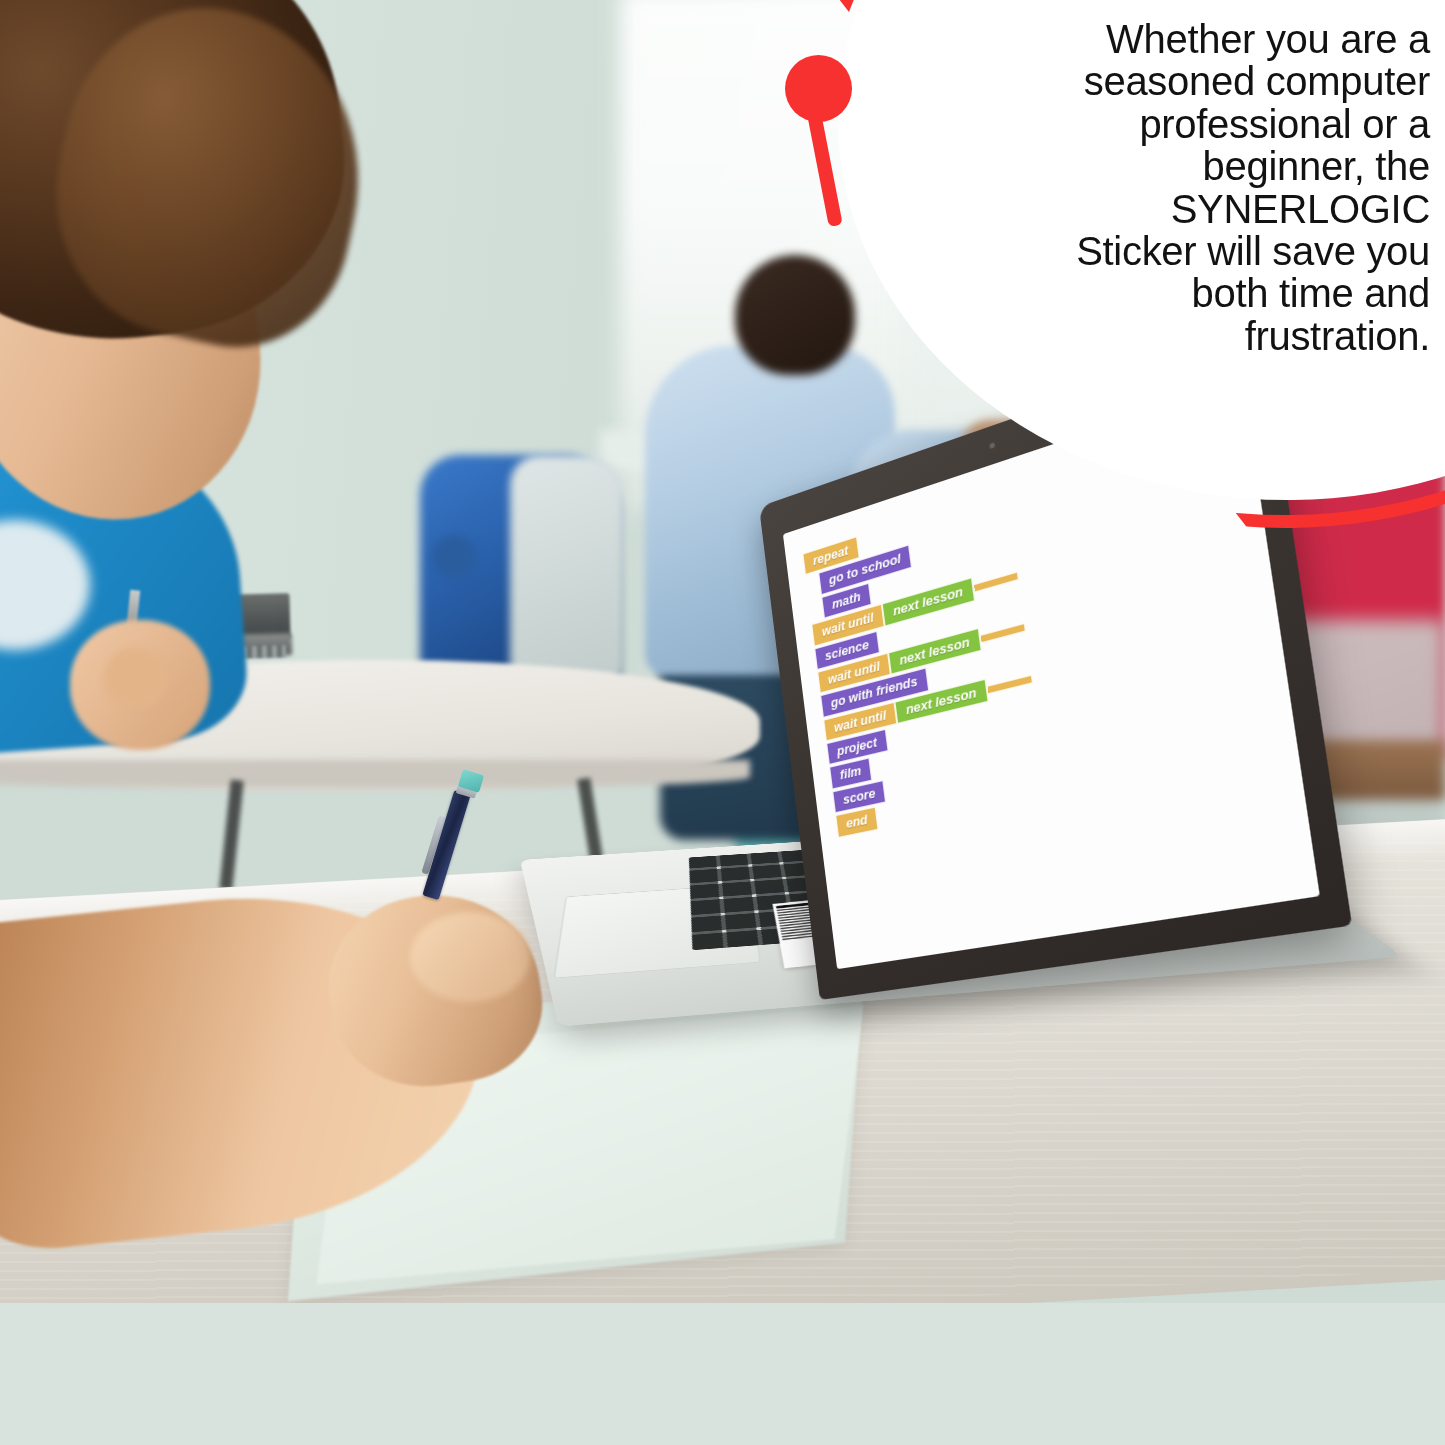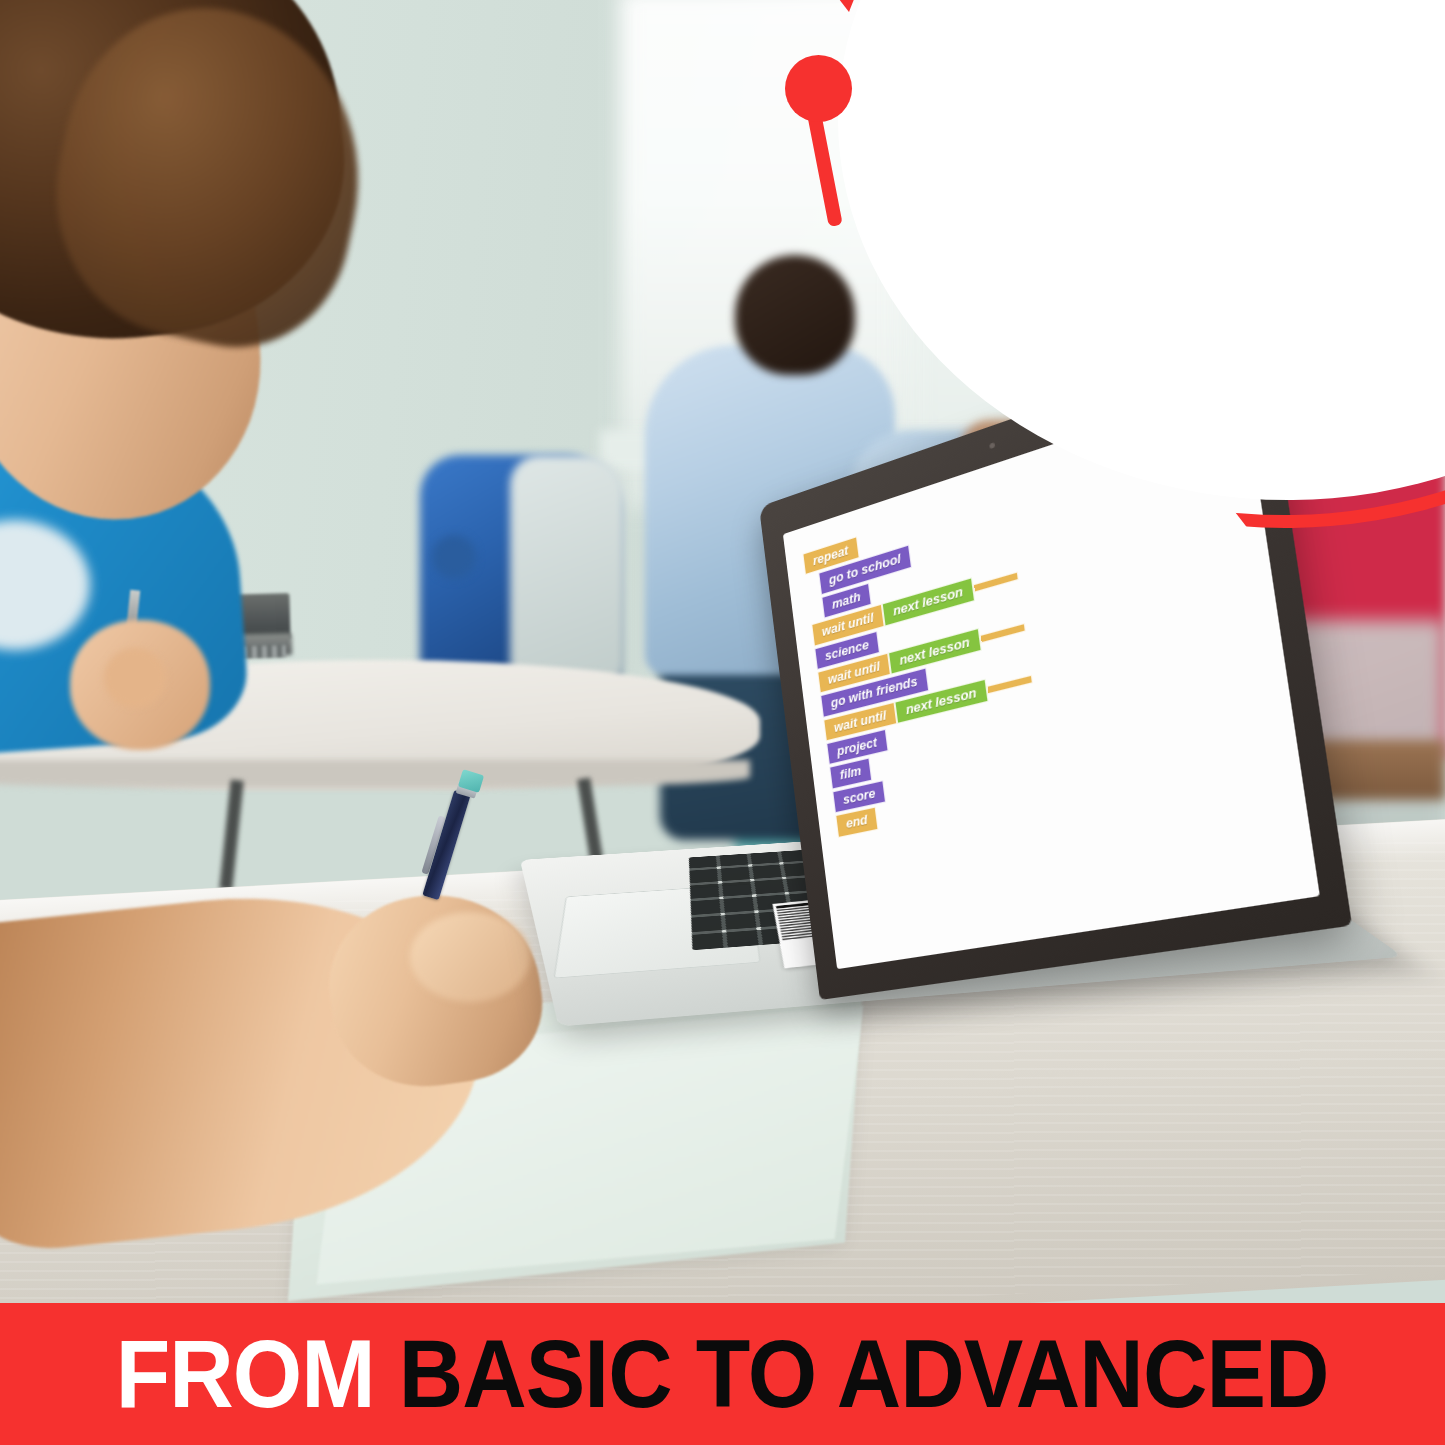--- a/index.html
+++ b/index.html
@@ -419,22 +419,18 @@
                 <span class="blk orange">end</span>
               </div>
             </div>
         </div>
       </div>
     </div>
   </div>
 
   <div class="arc"></div>
   <div class="bubble"></div>
+  <div class="bubble-txt">Whether you are a seasoned computer professional or a beginner, the SYNERLOGIC Sticker will save you both time and frustration.</div>
   <div class="stem"></div>
   <div class="dot"></div>
 
-  <div class="banner">
-    <div class="banner-line">
-      <span class="w">FROM</span><span>&nbsp;</span><span class="b">BASIC TO ADVANCED</span>
-    </div>
-  </div>
 
 </div>
 
 </body></html>

